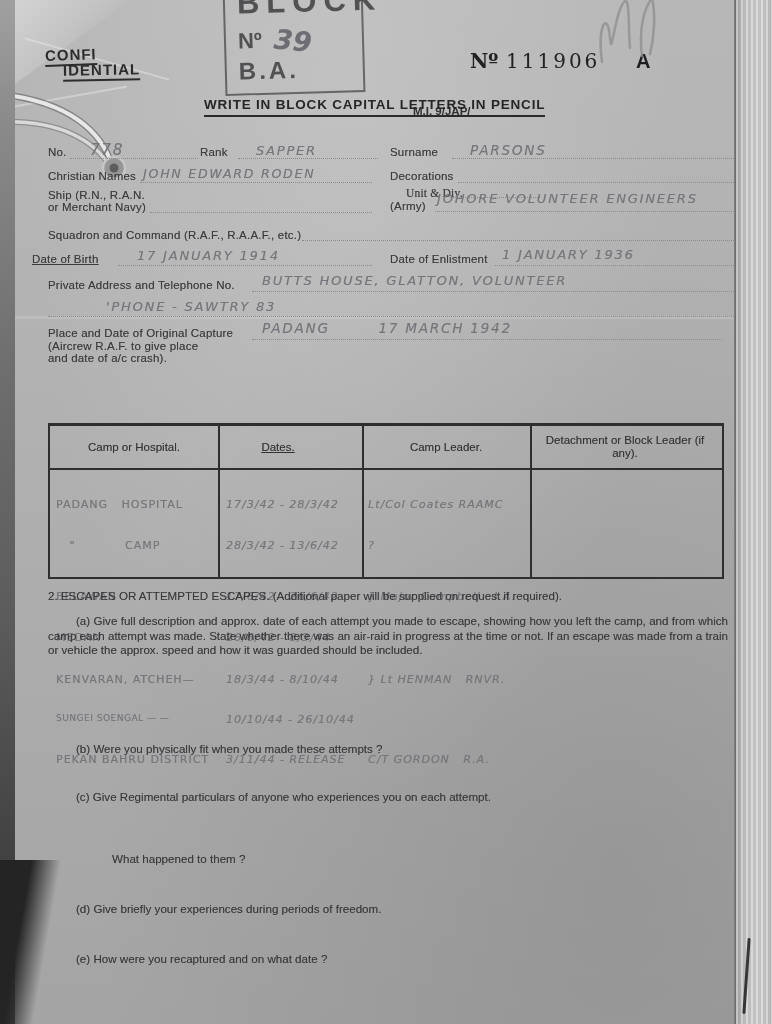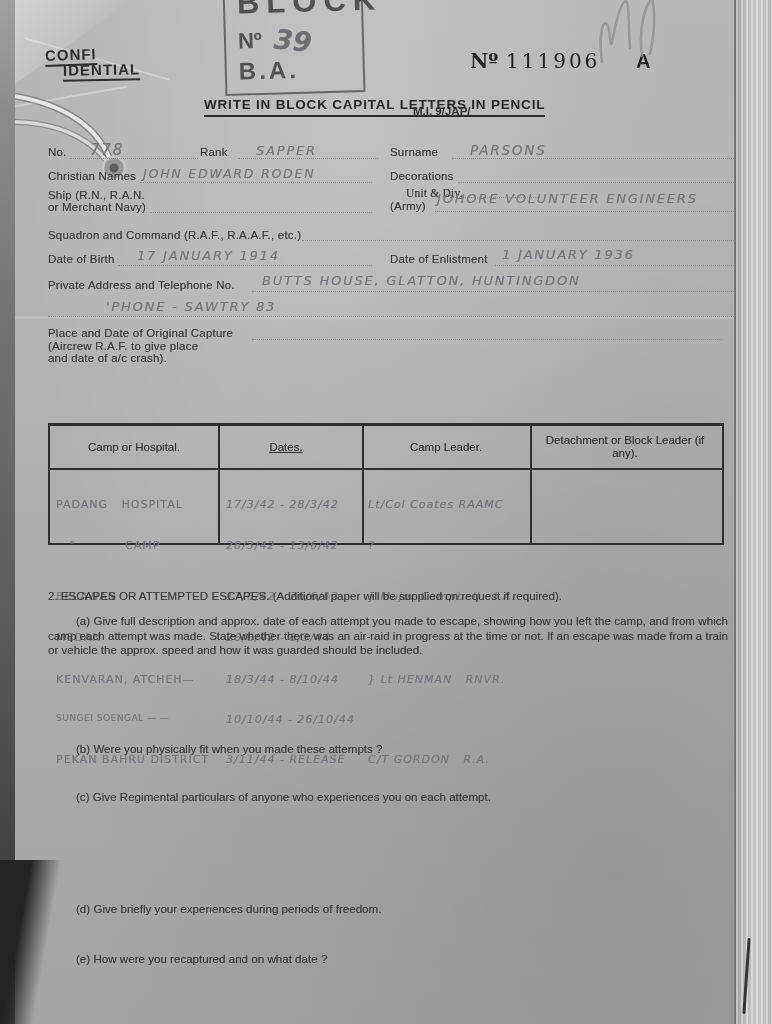--- a/index.html
+++ b/index.html
@@ -37,21 +37,21 @@
   .conf{font-weight:bold;font-size:15px;color:#2c2c2e;letter-spacing:1px;border-bottom:2.2px solid #2c2c2e;padding-bottom:1px;white-space:nowrap;}
   .heading{
     font-weight:bold;font-size:13.5px;color:#262628;letter-spacing:.8px;
     border-bottom:2.5px solid #2a2a2c;padding-bottom:3px;white-space:nowrap;
   }
   .refpre{font-weight:bold;font-size:11.5px;color:#2e2e30;}
   .refno{font-family:"DejaVu Serif",serif;font-weight:bold;font-size:20px;color:#222;}
   .refnum{font-family:"DejaVu Serif",serif;font-size:20px;color:#222;letter-spacing:3px;}
   .refser{font-weight:bold;font-size:20px;color:#1d1d1f;}
   
-  .tbl{left:48px;top:423px;width:676px;height:122px;border:2px solid #2e2e30;border-top-width:3px;box-sizing:border-box;}
+  .tbl{left:48px;top:423px;width:676px;height:156px;border:2px solid #2e2e30;border-top-width:3px;box-sizing:border-box;}
   .vline{position:absolute;top:0;bottom:0;width:1.5px;background:#2e2e30;}
   .hdr{position:absolute;top:0;left:0;right:0;height:42px;border-bottom:2px solid #2e2e30;}
   .hcell{position:absolute;top:0;height:42px;display:flex;align-items:center;justify-content:center;text-align:center;font-size:11.5px;color:#333335;text-shadow:0 0 .4px rgba(20,20,20,.35);line-height:13px;}
   .tcol{position:absolute;top:46px;font-size:11px;}
   .tline{height:15.4px;white-space:pre;font-size:11px;letter-spacing:1px;}
   .tline:nth-child(3){margin-top:9px;}
   .tline:nth-child(n+5){height:14px;}
   .campcol .tline:nth-child(6){font-size:9px;letter-spacing:.5px;}
   
   .left-strip{left:0;top:0;width:15px;height:1024px;
@@ -137,48 +137,49 @@
 
   <span class="abs lbl" style="left:406px;top:187px;font-family:Liberation Serif, serif;">Unit &amp; Div.</span>
   <div class="abs dot" style="left:450px;top:197px;width:90px;"></div>
   <span class="abs lbl" style="left:390px;top:200px;">(Army)</span>
   <div class="abs dot" style="left:435px;top:211px;width:305px;"></div>
   <span class="abs hw" style="left:437px;top:191px;font-size:13px;">JOHORE VOLUNTEER ENGINEERS</span>
 
   <span class="abs lbl" style="left:48px;top:229px;">Squadron and Command (R.A.F., R.A.A.F., etc.)</span>
   <div class="abs dot" style="left:302px;top:240px;width:438px;"></div>
 
-  <span class="abs lbl" style="left:48px;top:253px;">Date of Birth</span>
+  <span class="abs lbl" style="left:32px;top:253px;text-decoration:underline;">Date of Birth</span>
   <div class="abs dot" style="left:118px;top:265px;width:254px;"></div>
   <span class="abs hw" style="left:137px;top:248px;font-size:13px;">17 JANUARY 1914</span>
 
   <span class="abs lbl" style="left:390px;top:253px;">Date of Enlistment</span>
   <div class="abs dot" style="left:495px;top:265px;width:245px;"></div>
   <span class="abs hw" style="left:502px;top:247px;font-size:13px;">1 JANUARY 1936</span>
 
   <span class="abs lbl" style="left:48px;top:279px;">Private Address and Telephone No.</span>
   <div class="abs dot" style="left:252px;top:291px;width:488px;"></div>
-  <span class="abs hw" style="left:262px;top:273px;font-size:13px;">BUTTS HOUSE, GLATTON, HUNTINGDON</span>
+  <span class="abs hw" style="left:262px;top:273px;font-size:13px;">BUTTS HOUSE, GLATTON, VOLUNTEER</span>
   <div class="abs dot" style="left:48px;top:316px;width:692px;"></div>
   <span class="abs hw" style="left:106px;top:299px;font-size:13px;">'PHONE - SAWTRY 83</span>
 
   <span class="abs lbl" style="left:48px;top:327px;">Place and Date of Original Capture</span>
   <div class="abs dot" style="left:252px;top:339px;width:470px;"></div>
+  <span class="abs hw" style="left:262px;top:320px;font-size:13.5px;">PADANG        17 MARCH 1942</span>
   <span class="abs lbl" style="left:48px;top:340px;">(Aircrew R.A.F. to give place</span>
   <span class="abs lbl" style="left:48px;top:352px;">and date of a/c crash).</span>
 
 
   <div class="abs tbl">
     <div class="hdr"></div>
     <div class="vline" style="left:168px;"></div>
     <div class="vline" style="left:312px;"></div>
     <div class="vline" style="left:480px;"></div>
 
     <div class="hcell" style="left:0;width:168px;">Camp or Hospital.</div>
-    <div class="hcell" style="left:164px;width:144px;text-decoration:underline;">Dates.</div>
+    <div class="hcell" style="left:156px;width:144px;text-decoration:underline;">Dates.</div>
     <div class="hcell" style="left:312px;width:168px;">Camp Leader.</div>
     <div class="hcell" style="left:485px;width:180px;">Detachment or Block Leader (if any).</div>
 
     <div class="tcol campcol hw" style="left:6px;width:160px;font-style:normal;font-family:'DejaVu Sans',sans-serif;">
       <div class="tline">PADANG   HOSPITAL</div>
       <div class="tline">   "           CAMP</div>
       <div class="tline">BELAWAN</div>
       <div class="tline">MEDAN</div>
       <div class="tline">KENVARAN, ATCHEH—</div>
       <div class="tline">SUNGEI SOENGAL — —</div>
@@ -203,20 +204,21 @@
       <div class="tline">} Lt HENMAN   RNVR.</div>
       <div class="tline"></div>
       <div class="tline">C/T GORDON   R.A.</div>
     </div>
   </div>
 
   <div class="abs para" style="left:48px;top:589px;width:678px;text-align:left;">2.   ESCAPES OR ATTEMPTED ESCAPES.   (Additional paper will be supplied on request if required).</div>
   <div class="abs para" style="left:48px;top:614px;width:680px;text-indent:28px;line-height:14.6px;">(a)   Give full description and approx. date of each attempt you made to escape, showing how you left the camp,  and from which camp each attempt was made.   State whether there was an air-raid in progress at the time or not.   If an escape was made from a train or vehicle the approx. speed and how it was guarded should be included.</div>
   <div class="abs para" style="left:76px;top:742px;width:620px;text-align:left;">(b)   Were you physically fit when you made these attempts ?</div>
   <div class="abs para" style="left:76px;top:790px;width:640px;text-align:left;">(c)   Give Regimental particulars of anyone who experiences you on each attempt.</div>
+  <div class="abs para" style="left:112px;top:852px;width:400px;text-align:left;">What happened to them ?</div>
   <div class="abs para" style="left:76px;top:902px;width:620px;text-align:left;">(d)   Give briefly your experiences during periods of freedom.</div>
   <div class="abs para" style="left:76px;top:952px;width:620px;text-align:left;">(e)   How were you recaptured and on what date ?</div>
 
   <div class="abs left-strip"></div>
   <div class="abs bl-wedge"></div>
   <div class="abs right-strip"></div>
   <div class="abs pen-mark"></div>
 </div>
 
 </body></html>

